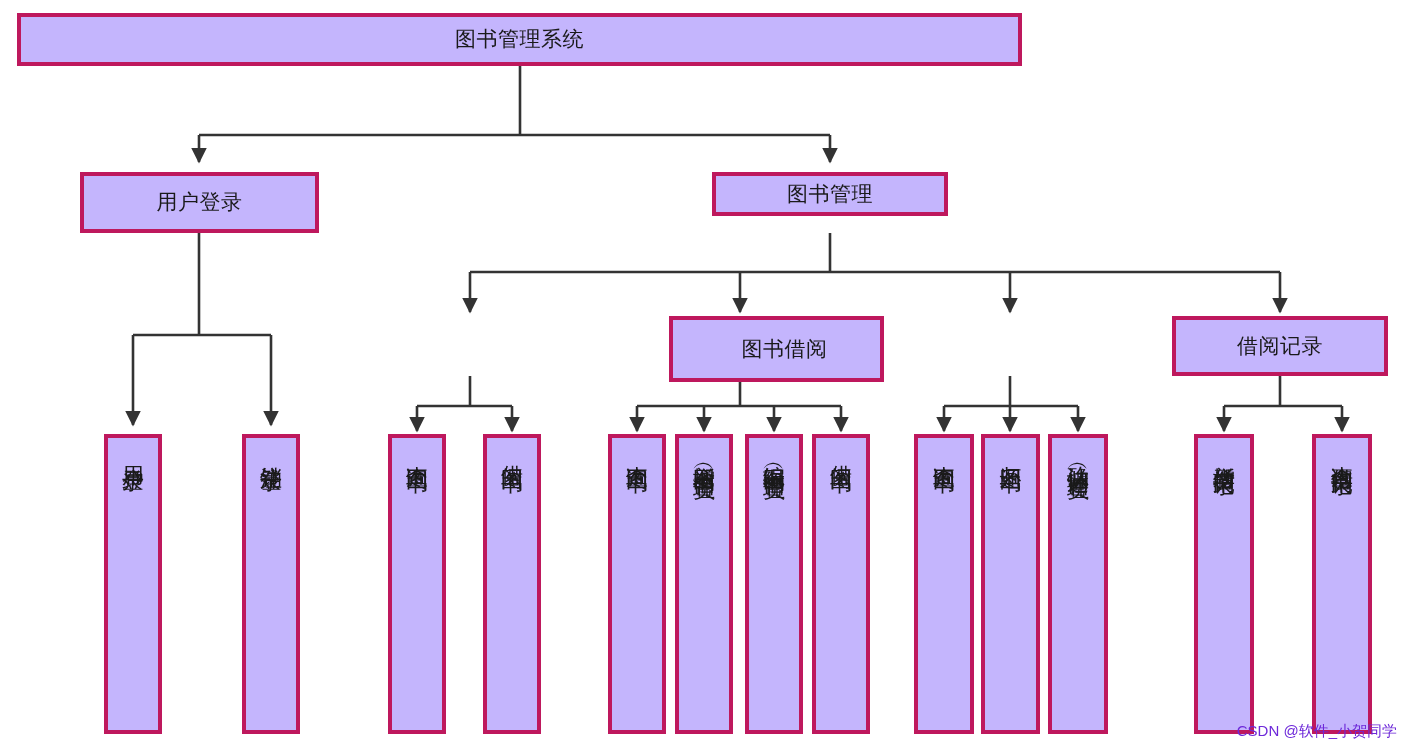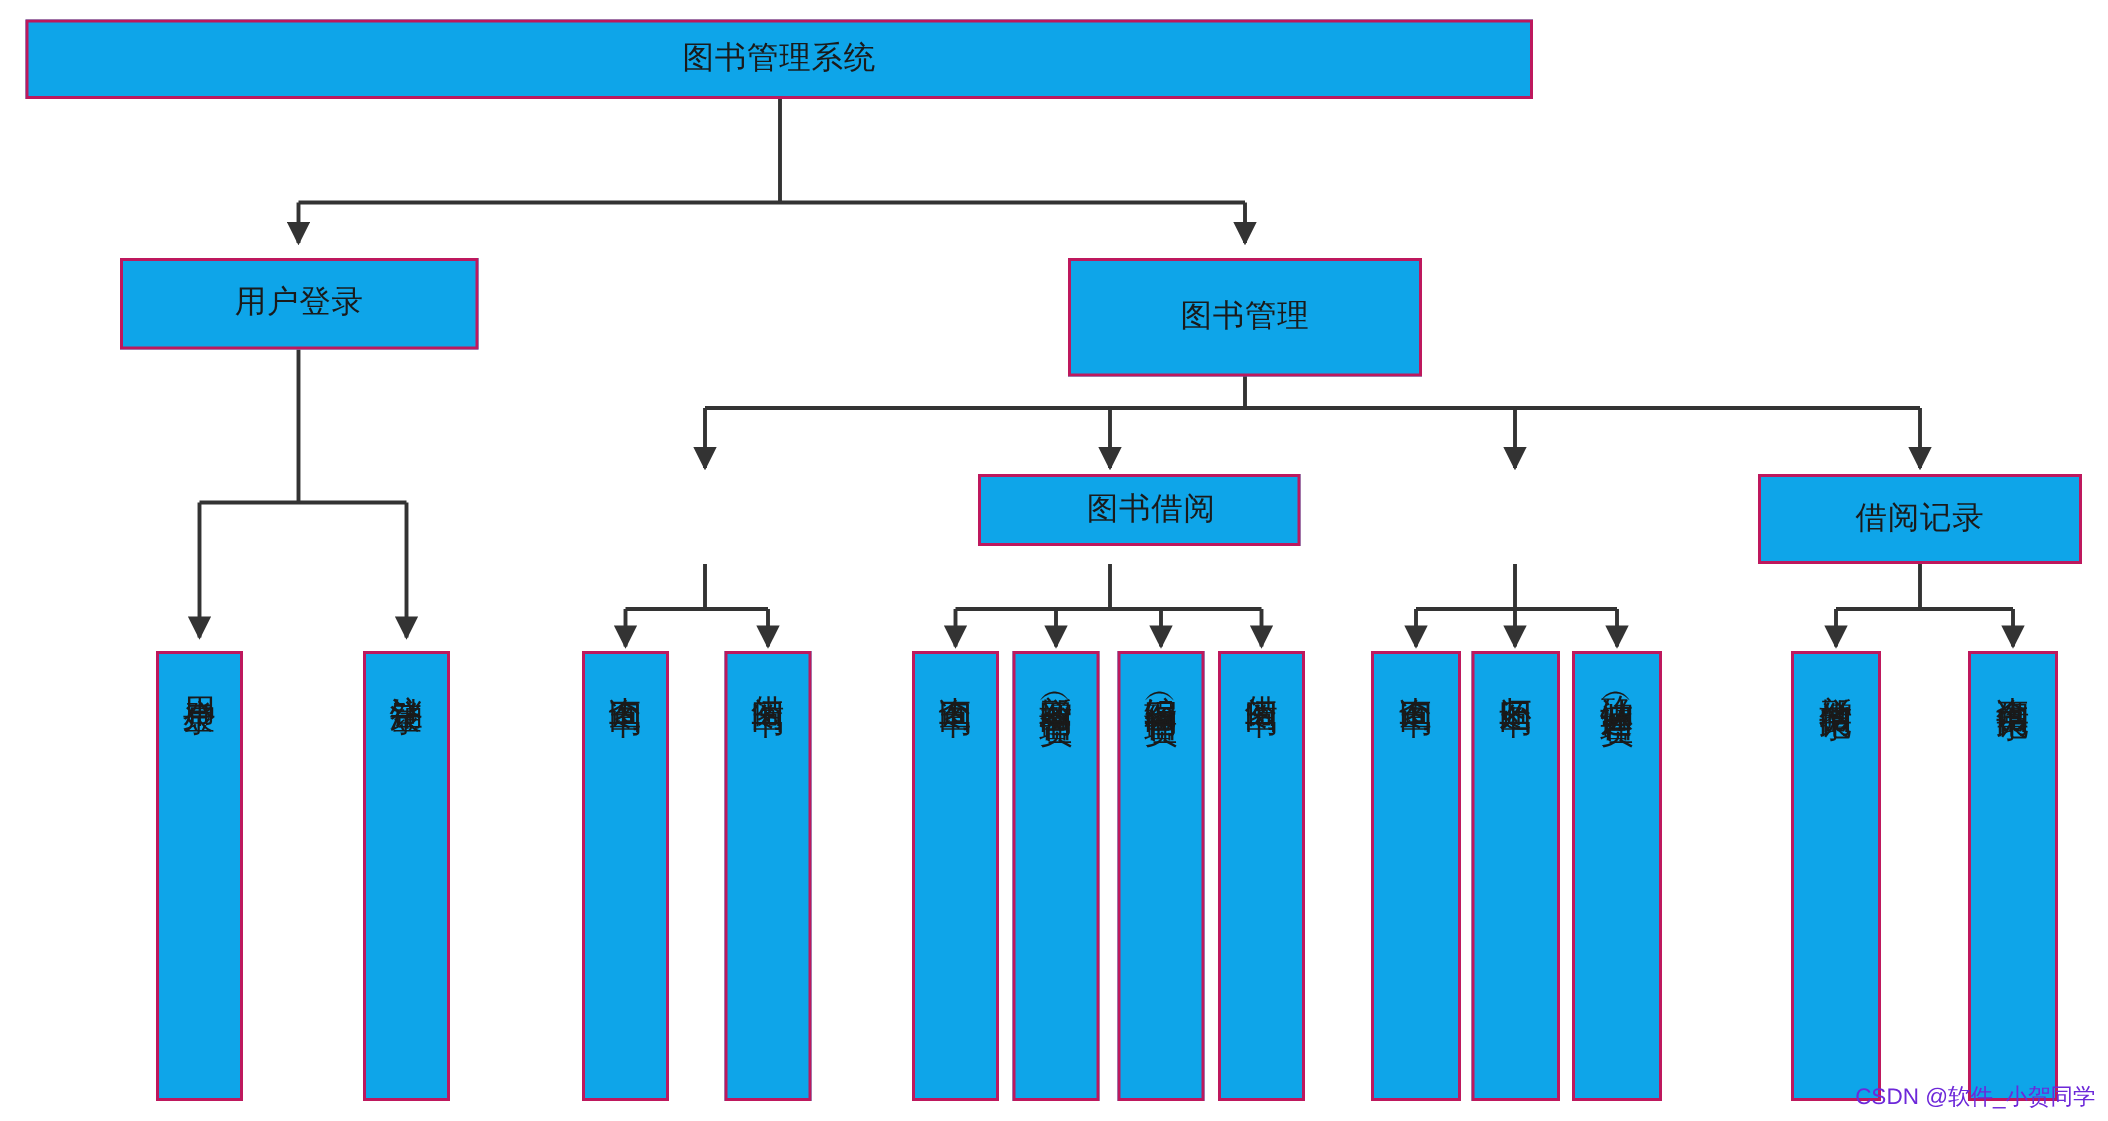--- a/index.html
+++ b/index.html
@@ -22,22 +22,22 @@
     position: absolute;
     left: 0;
     top: 0;
     width: 1405px;
     height: 747px;
     pointer-events: none;
   }
   .node {
     position: absolute;
     box-sizing: border-box;
-    background: #0ea5e9;
-    border: 2px solid #be185d;
+    background: #c4b5fd;
+    border: 4px solid #be185d;
     display: flex;
     align-items: center;
     justify-content: center;
     color: #1a1a1a;
     z-index: 3;
   }
   .node .lbl {
     display: block;
     text-align: center;
     line-height: 1.18;
@@ -125,25 +125,25 @@
     </g>
   </svg>
 
   <div class="node horiz" style="left:17px; top:13px; width:1005px; height:53px;">
     <span class="lbl">图书管理系统</span>
   </div>
 
   <div class="node horiz" style="left:80px; top:172px; width:239px; height:61px;">
     <span class="lbl">用户登录</span>
   </div>
-  <div class="node horiz" style="left:712px; top:172px; width:236px; height:79px;">
+  <div class="node horiz" style="left:712px; top:172px; width:236px; height:44px;">
     <span class="lbl">图书管理</span>
   </div>
 
-  <div class="node horiz" style="left:652px; top:316px; width:215px; height:48px;padding-left:16px;">
+  <div class="node horiz" style="left:669px; top:316px; width:215px; height:66px;padding-left:16px;">
     <span class="lbl">图书借阅</span>
   </div>
   <div class="node horiz" style="left:1172px; top:316px; width:216px; height:60px;justify-content:center;">
     <span class="lbl">借阅记录</span>
   </div>
 
   <div class="node vert" style="left:104px; top:434px; width:58px; height:300px;">
     <span class="lbl">用户登录</span>
   </div>
   <div class="node vert" style="left:242px; top:434px; width:58px; height:300px;">

